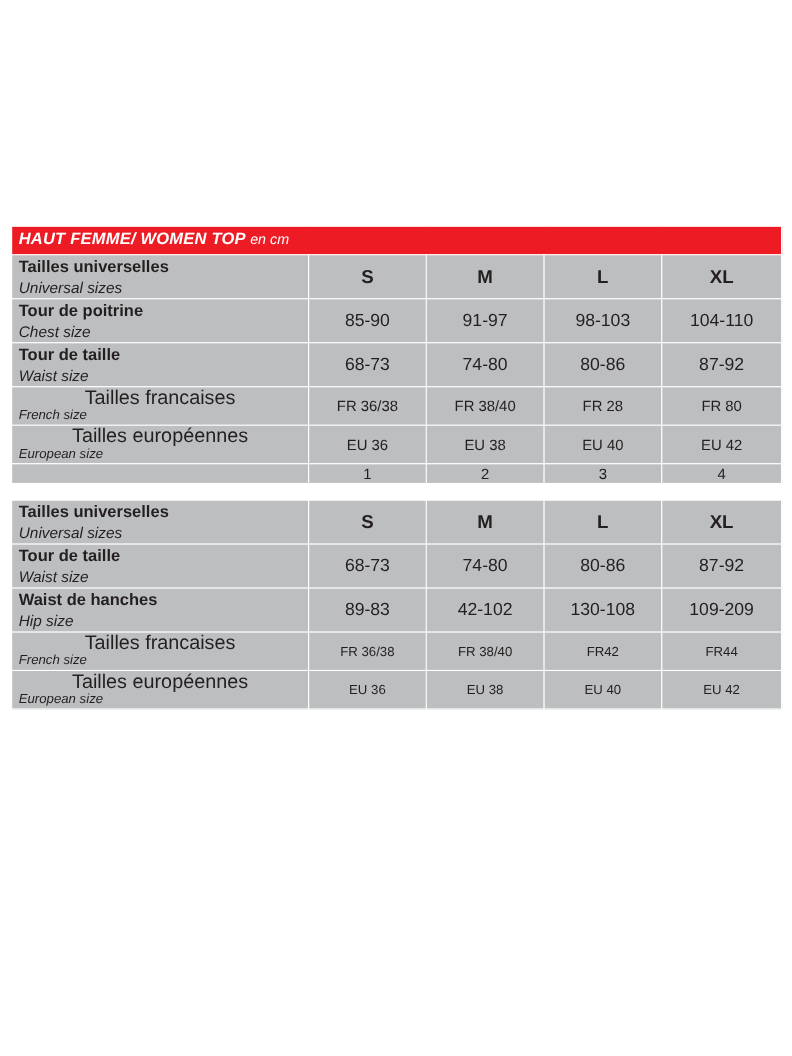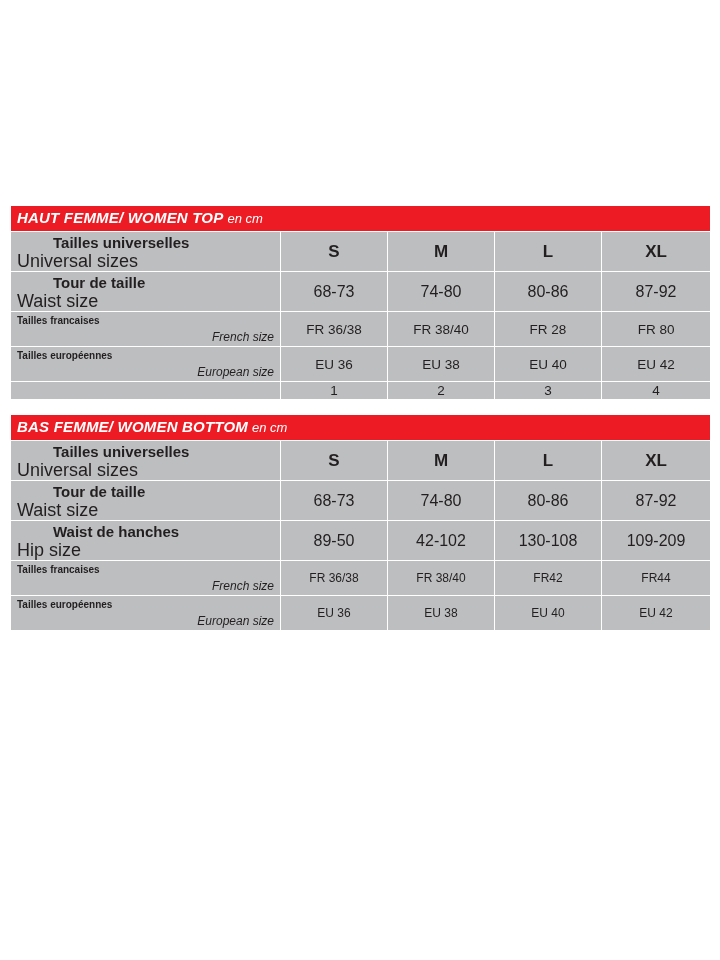--- a/index.html
+++ b/index.html
@@ -64,39 +64,39 @@
     text-align: center;
     background: #bcbec0;
     font-size: 16px;
   }
 
   .lbl-bold {
     font-weight: bold;
     font-size: 15px;
     line-height: 19px;
     white-space: nowrap;
-    margin-left: 36px;
   }
   .lbl-ital {
+    font-style: italic;
+    font-size: 14px;
+    line-height: 18px;
+    white-space: nowrap;
+  }
+  .lbl-bold-sm {
+    font-weight: normal;
     font-size: 18px;
-    line-height: 18px;
-    white-space: nowrap;
-  }
-  .lbl-bold-sm {
-    font-weight: bold;
-    font-size: 10px;
     line-height: 16px;
     white-space: nowrap;
+    text-align: center;
   }
   .lbl-ital-sm {
     font-style: italic;
     font-size: 12px;
     line-height: 16px;
     white-space: nowrap;
-    text-align: right;
   }
 
   .hdr-letter {
     font-weight: bold;
     font-size: 17px;
     text-align: center;
     background: #bcbec0;
   }
 
   .v-big { font-size: 16px; }
@@ -130,20 +130,30 @@
         <td class="label-cell">
           <div class="lbl-bold">Tailles universelles</div>
           <div class="lbl-ital">Universal sizes</div>
         </td>
         <td class="hdr-letter">S</td>
         <td class="hdr-letter">M</td>
         <td class="hdr-letter">L</td>
         <td class="hdr-letter">XL</td>
       </tr>
 
+      <tr>
+        <td class="label-cell">
+          <div class="lbl-bold">Tour de poitrine</div>
+          <div class="lbl-ital">Chest size</div>
+        </td>
+        <td class="val-cell v-big">85-90</td>
+        <td class="val-cell v-big">91-97</td>
+        <td class="val-cell v-big">98-103</td>
+        <td class="val-cell v-big">104-110</td>
+      </tr>
 
       <tr>
         <td class="label-cell">
           <div class="lbl-bold">Tour de taille</div>
           <div class="lbl-ital">Waist  size</div>
         </td>
         <td class="val-cell v-big">68-73</td>
         <td class="val-cell v-big">74-80</td>
         <td class="val-cell v-big">80-86</td>
         <td class="val-cell v-big">87-92</td>
@@ -187,25 +197,20 @@
 
   <table class="size-table">
     <colgroup>
       <col style="width:270px">
       <col style="width:107px">
       <col style="width:107px">
       <col style="width:107px">
       <col style="width:109px">
     </colgroup>
     <tbody>
-      <tr class="banner-row">
-        <td colspan="5">
-          <span class="banner-title">BAS FEMME/ WOMEN BOTTOM</span><span class="banner-sub">en cm</span>
-        </td>
-      </tr>
       <tr>
         <td class="label-cell">
           <div class="lbl-bold">Tailles universelles</div>
           <div class="lbl-ital">Universal sizes</div>
         </td>
         <td class="hdr-letter">S</td>
         <td class="hdr-letter">M</td>
         <td class="hdr-letter">L</td>
         <td class="hdr-letter">XL</td>
       </tr>
@@ -219,21 +224,21 @@
         <td class="val-cell v-big">74-80</td>
         <td class="val-cell v-big">80-86</td>
         <td class="val-cell v-big">87-92</td>
       </tr>
 
       <tr>
         <td class="label-cell">
           <div class="lbl-bold">Waist de hanches</div>
           <div class="lbl-ital">Hip size</div>
         </td>
-        <td class="val-cell v-big">89-50</td>
+        <td class="val-cell v-big">89-83</td>
         <td class="val-cell v-big">42-102</td>
         <td class="val-cell v-big">130-108</td>
         <td class="val-cell v-big">109-209</td>
       </tr>
 
       <tr>
         <td class="label-cell">
           <div class="lbl-bold-sm">Tailles francaises</div>
           <div class="lbl-ital-sm">French  size</div>
         </td>

